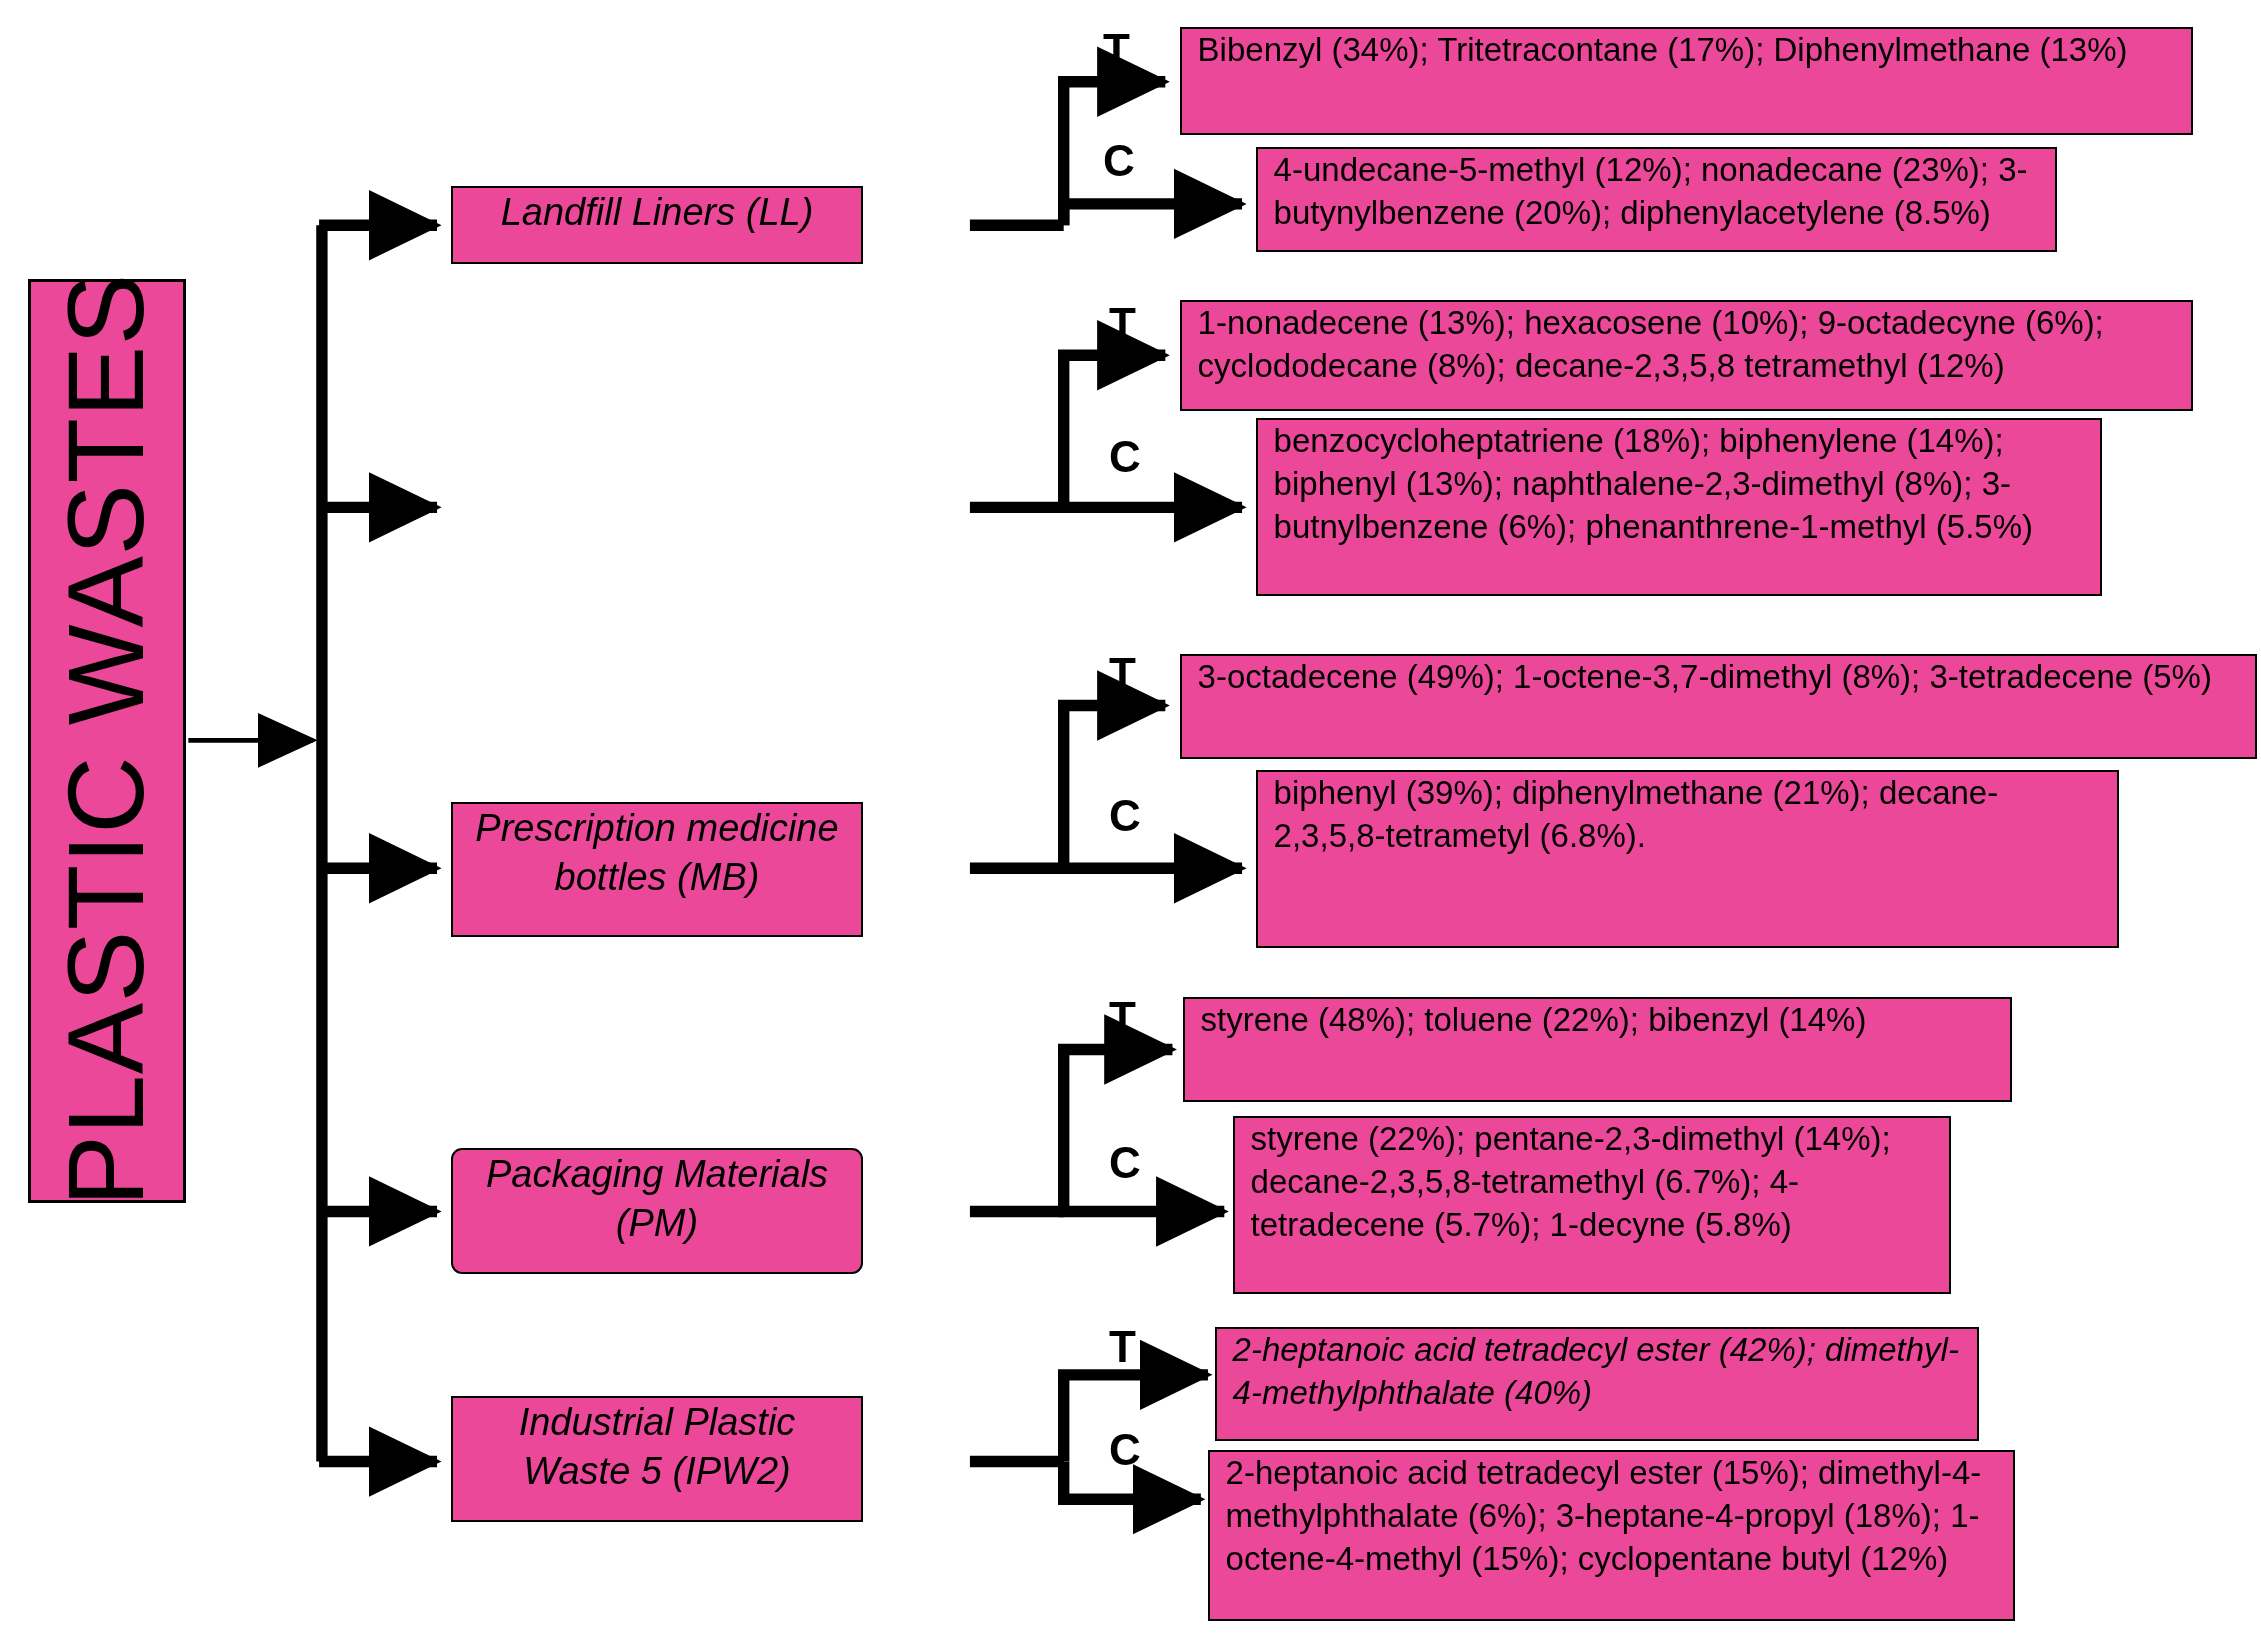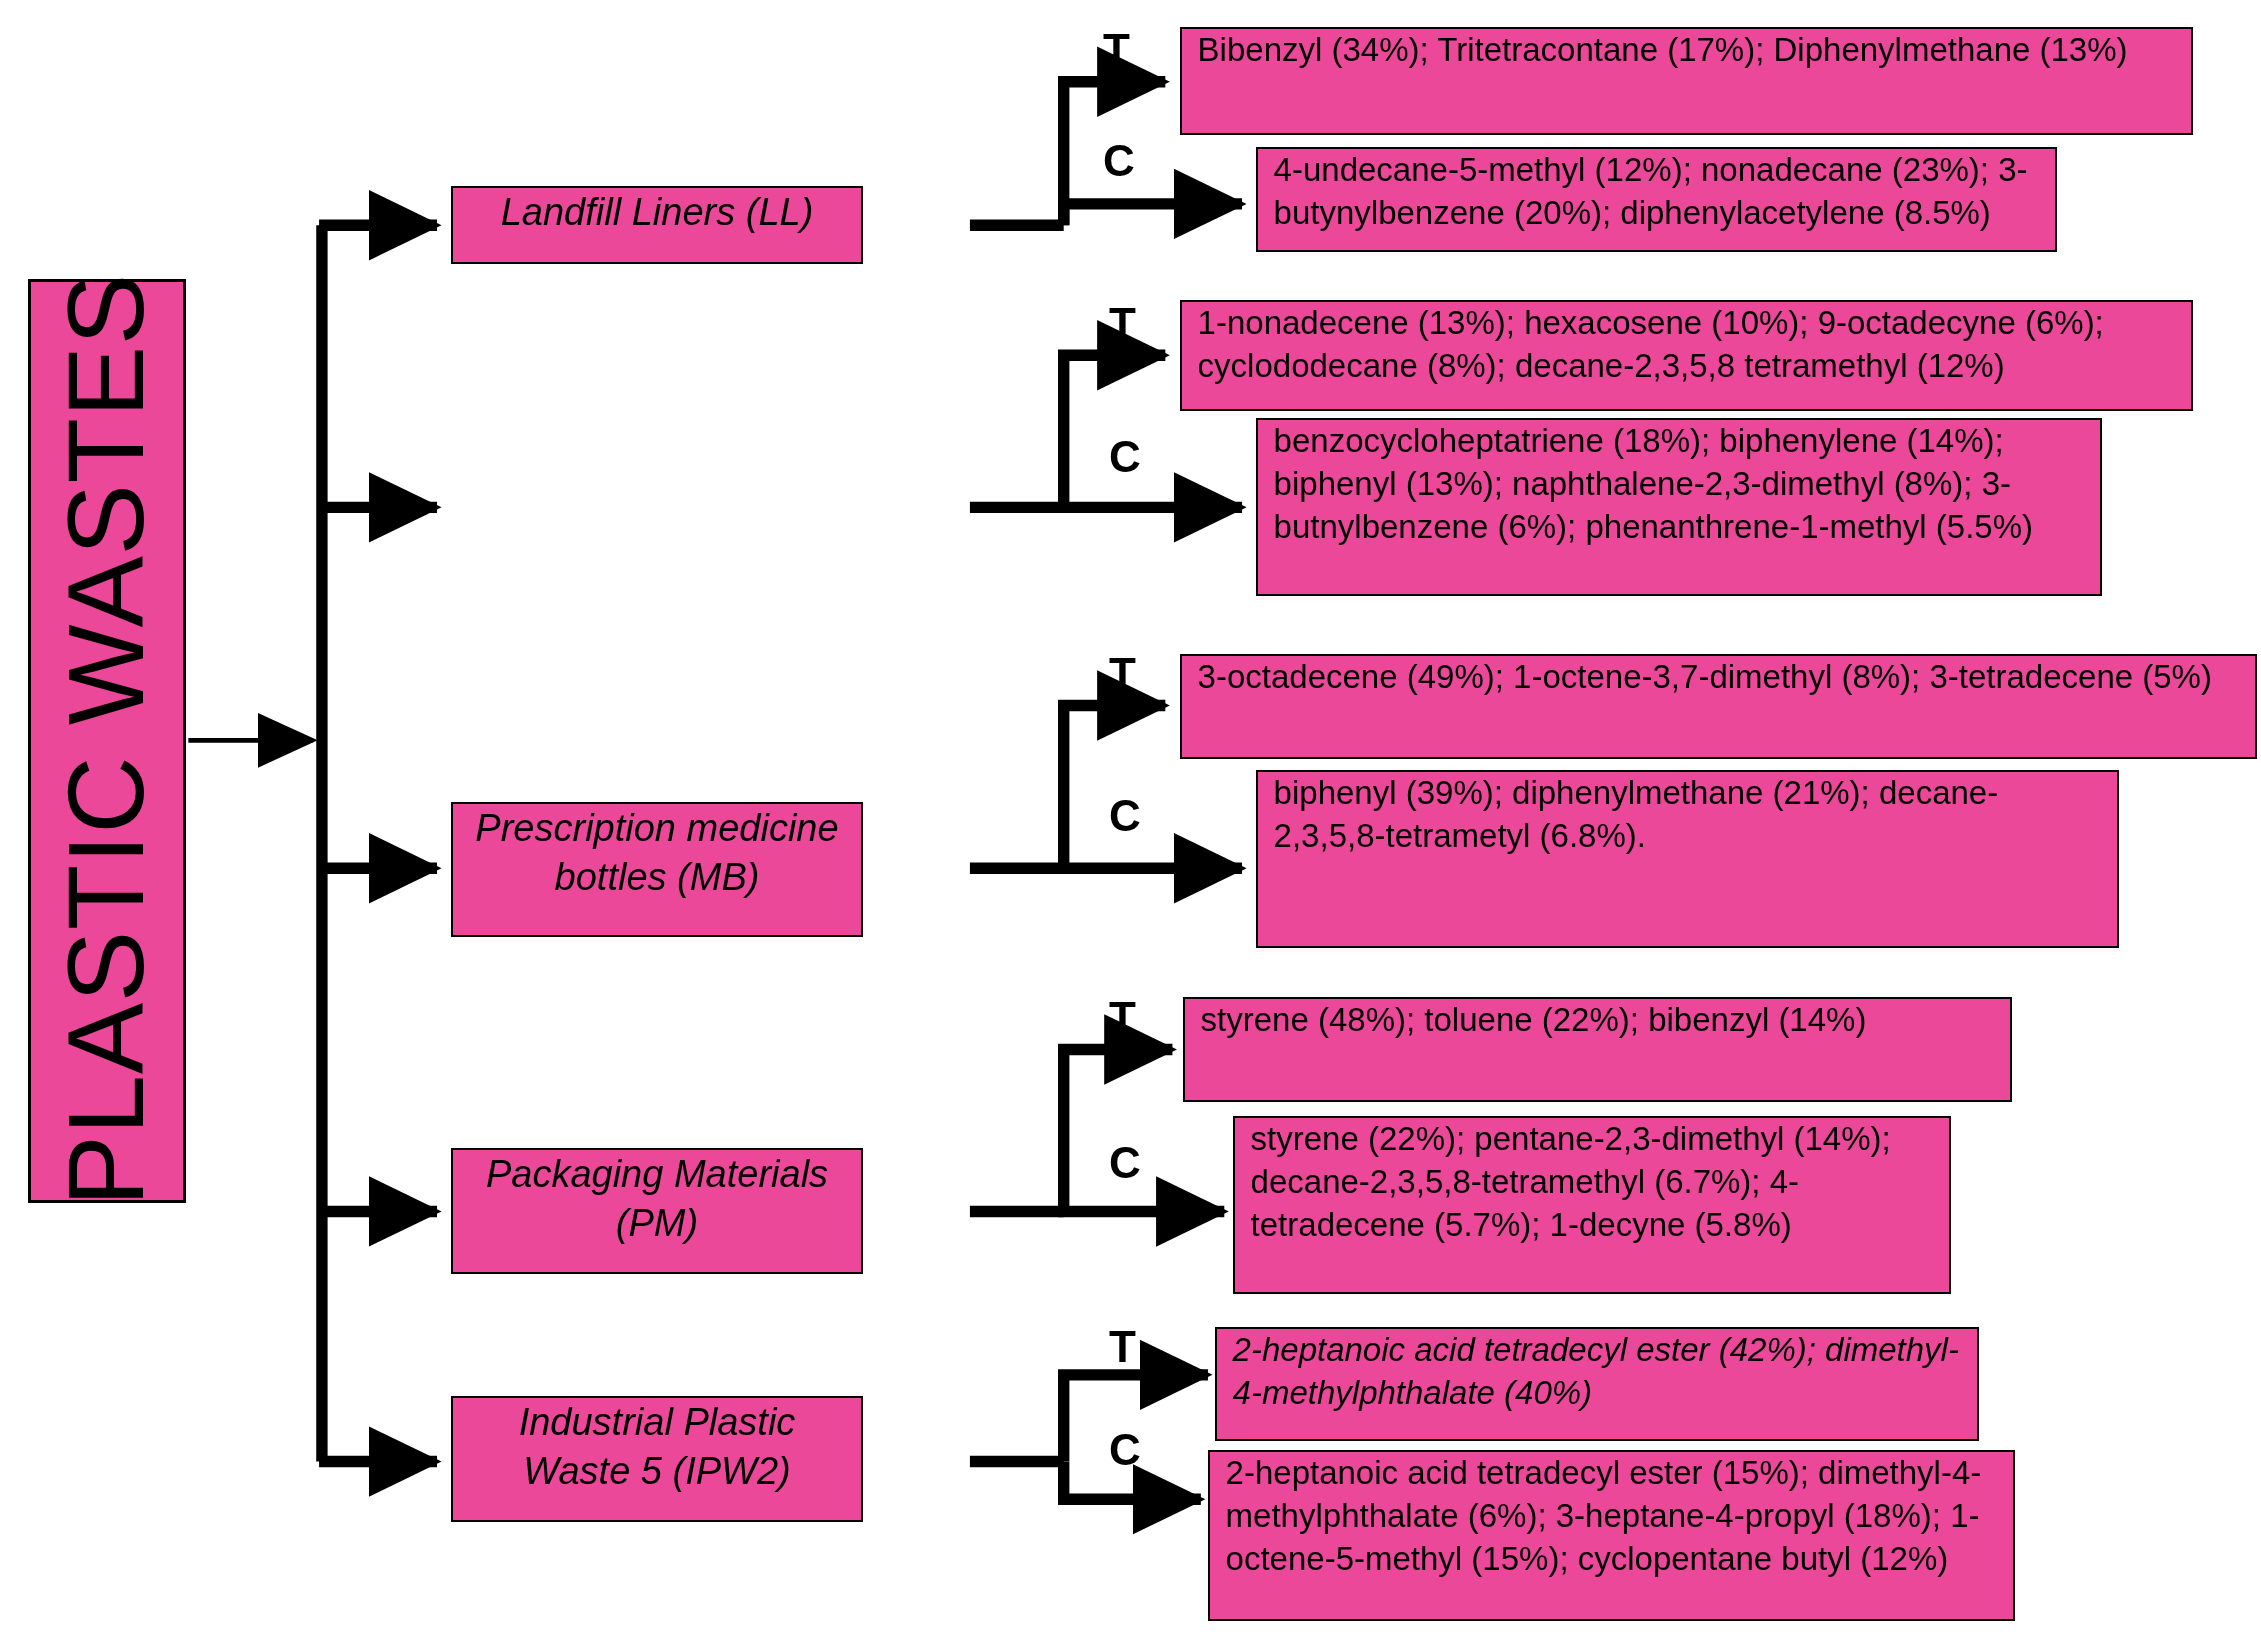--- a/index.html
+++ b/index.html
@@ -163,21 +163,21 @@
 
   <div class="box center cat-box" style="left:451px; top:186px; width:412px; height:78px;">
     <span class="box-text">Landfill Liners (LL)</span>
   </div>
 
 
   <div class="box center cat-box" style="left:451px; top:802px; width:412px; height:135px;">
     <span class="box-text">Prescription medicine bottles (MB)</span>
   </div>
 
-  <div class="box center cat-box" style="left:451px; top:1148px; width:412px; height:126px;">
+  <div class="box center cat-box" style="left:451px; top:1148px; width:412px; height:126px;border-radius:11px;">
     <span class="box-text">Packaging Materials (PM)</span>
   </div>
 
   <div class="box center cat-box" style="left:451px; top:1396px; width:412px; height:126px;">
     <span class="box-text">Industrial Plastic Waste 5 (IPW2)</span>
   </div>
 
   <div class="tc-label" style="left:1103px; top:28px;">T</div>
   <div class="tc-label" style="left:1103px; top:139px;">C</div>
 
@@ -218,17 +218,17 @@
     <span class="box-text">styrene (48%); toluene (22%); bibenzyl (14%)</span>
   </div>
   <div class="box left prod-box" style="left:1233px; top:1116px; width:718px; height:178px;">
     <span class="box-text">styrene (22%); pentane-2,3-dimethyl (14%); decane-2,3,5,8-tetramethyl (6.7%); 4-tetradecene (5.7%); 1-decyne (5.8%)</span>
   </div>
 
   <div class="box left prod-box" style="left:1215px; top:1327px; width:764px; height:114px;font-style:italic;">
     <span class="box-text">2-heptanoic acid tetradecyl ester (42%); dimethyl-4-methylphthalate (40%)</span>
   </div>
   <div class="box left prod-box" style="left:1208px; top:1450px; width:807px; height:171px;">
-    <span class="box-text">2-heptanoic acid tetradecyl ester (15%); dimethyl-4-methylphthalate (6%); 3-heptane-4-propyl (18%); 1-octene-5-methyl (15%); cyclopentane butyl (12%)</span>
+    <span class="box-text">2-heptanoic acid tetradecyl ester (15%); dimethyl-4-methylphthalate (6%); 3-heptane-4-propyl (18%); 1-octene-4-methyl (15%); cyclopentane butyl (12%)</span>
   </div>
 
 </div>
 
 
 </body></html>

